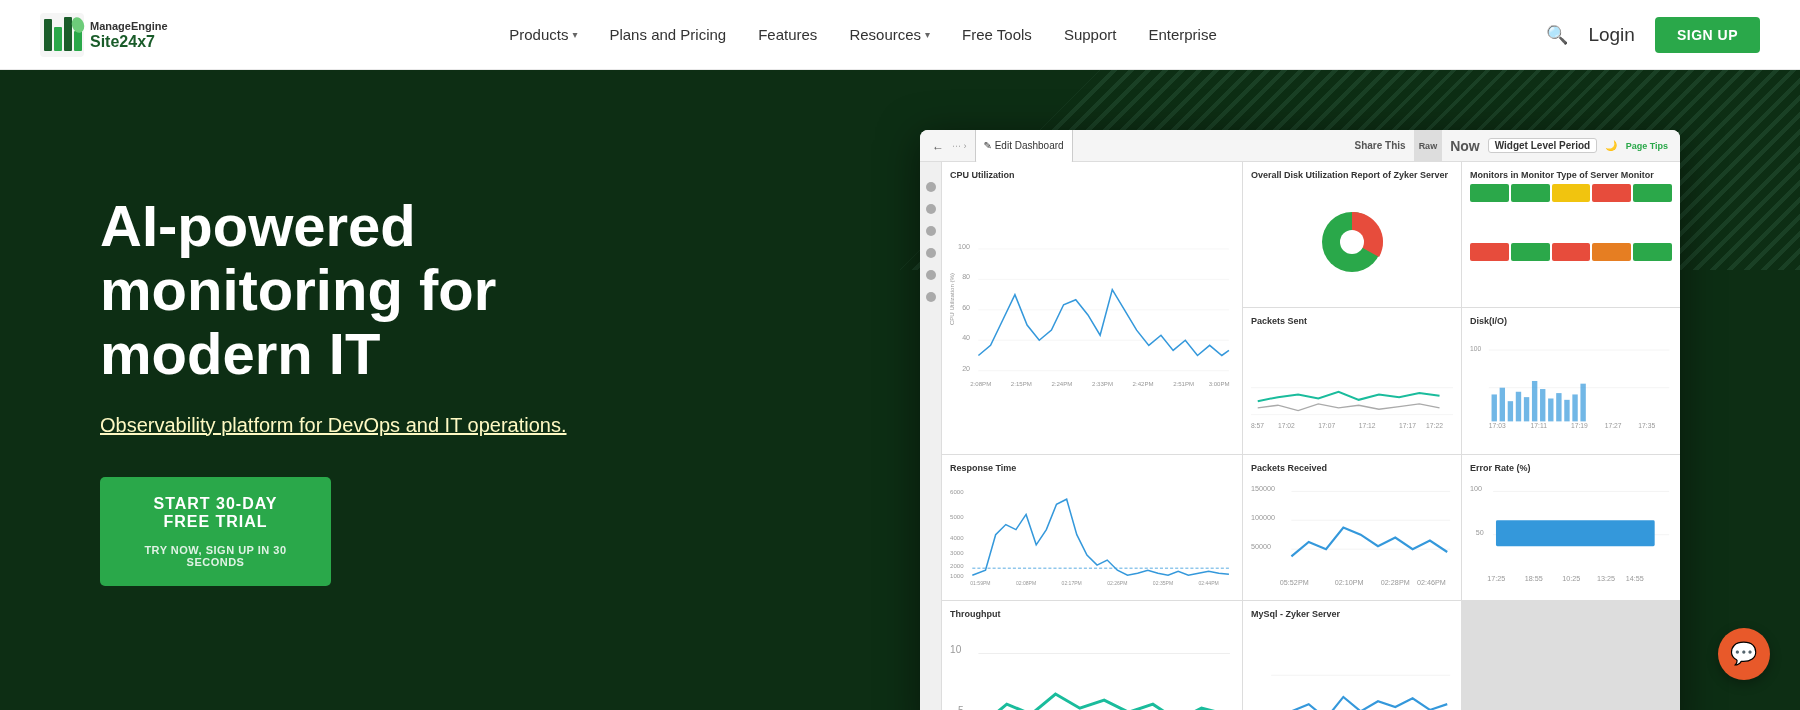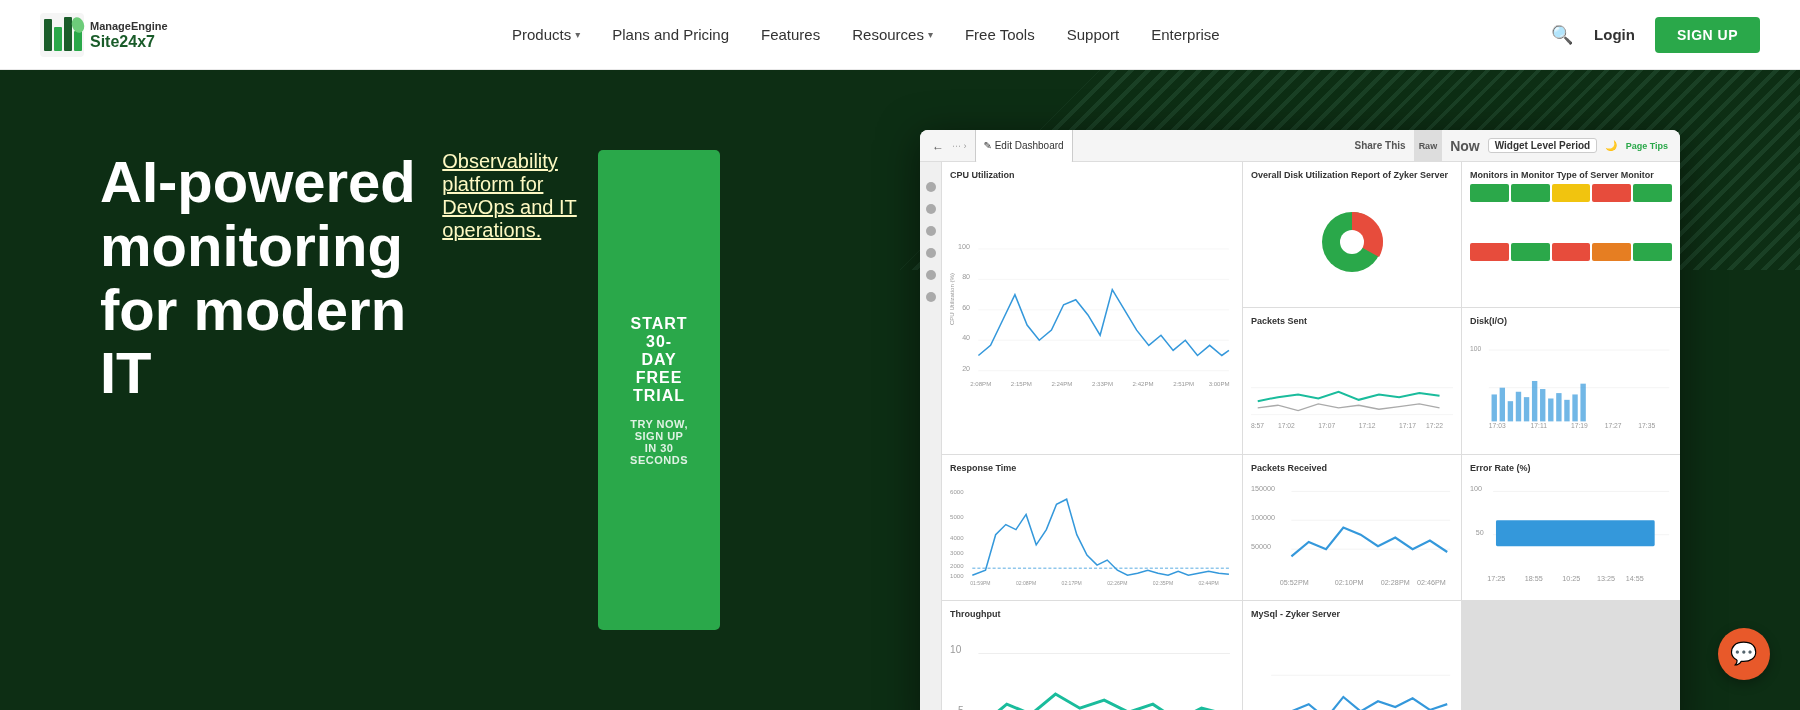--- a/index.html
+++ b/index.html
@@ -12,36 +12,36 @@
       border-bottom: 1px solid #e8e8e8; position: relative; z-index: 10;
     }
     .nav-logo { display: flex; align-items: center; gap: 8px; text-align: right; }
     .nav-links { display: flex; align-items: center; gap: 32px; }
     .nav-links a {
       text-decoration: none; color: #333; font-size: 15px; font-weight: 500;
       display: flex; align-items: center; gap: 4px;
     }
     .nav-right { display: flex; align-items: center; gap: 20px; }
     .nav-search { cursor: pointer; color: #555; font-size: 18px; }
-    .nav-login { color: #333; font-size: 15px; font-weight: 700; cursor: pointer; text-decoration: none; }
+    .nav-login { color: #333; font-size: 19px; font-weight: 400; cursor: pointer; text-decoration: none; }
     .nav-signup {
       background: #2aa84a; color: #fff; font-size: 14px; font-weight: 700;
       padding: 10px 22px; border-radius: 4px; border: none; cursor: pointer;
       letter-spacing: 0.5px;
     }
     .chevron { font-size: 10px; color: #666; }
 
     
     .hero {
       display: flex; width: 1800px; height: 640px;
       background: #0d2e14; position: relative; overflow: hidden;
     }
     .hero-left {
       width: 800px; padding: 80px 80px 80px 100px;
-      display: flex; flex-direction: row; justify-content: center;
+      display: flex; flex-direction: column; justify-content: center;
     }
     .hero-title {
       font-size: 58px; font-weight: 800; color: #fff; line-height: 1.1;
       margin-bottom: 28px;
     }
     .hero-subtitle { font-size: 20px; color: #fef9c3; margin-bottom: 40px; font-weight: 400; text-decoration: underline; }
     .hero-cta {
       background: #2aa84a; color: #fff; border: none; padding: 18px 32px;
       border-radius: 5px; cursor: pointer; display: inline-block; width: 231px;
       text-align: center;

